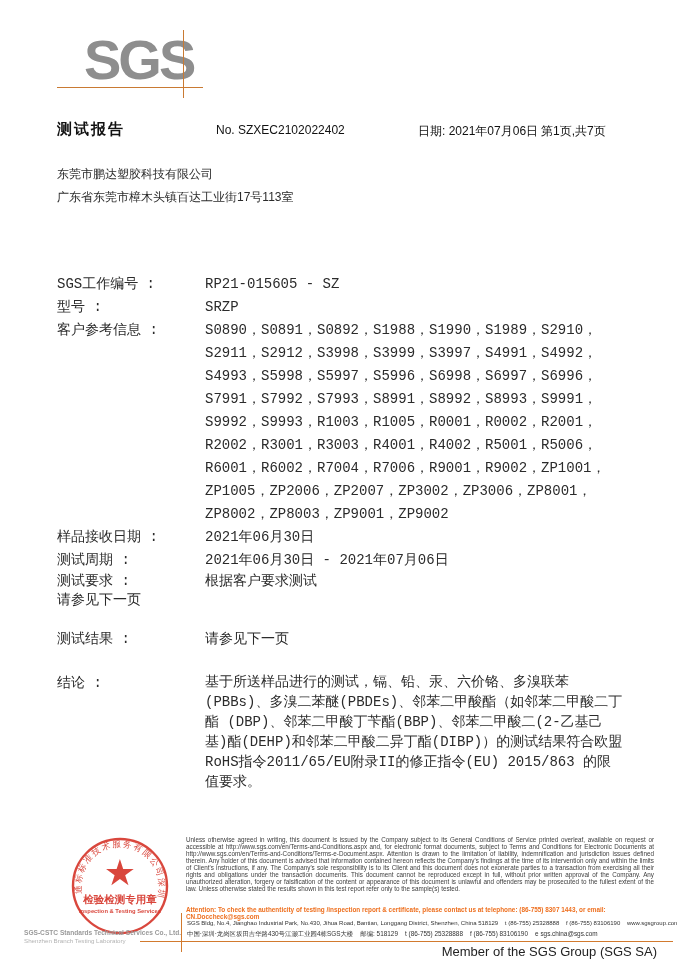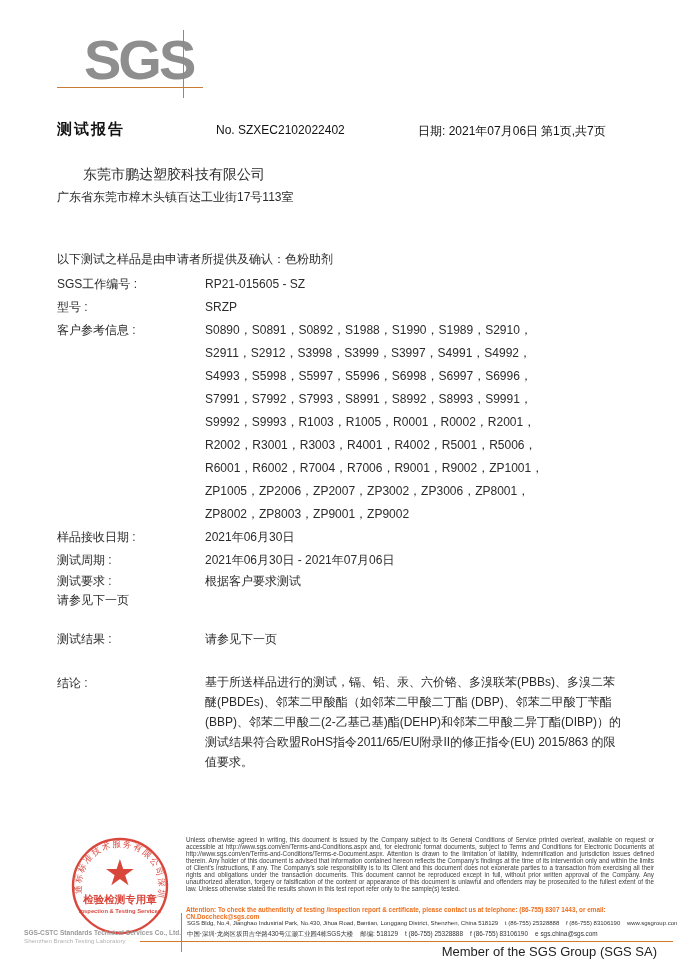--- a/index.html
+++ b/index.html
@@ -13,26 +13,26 @@
     font-weight:bold;letter-spacing:-3px;color:#8e8e8e;
   }
   .logo-hline{position:absolute;left:57px;top:87px;width:146px;height:1px;background:#c97a33;}
   .logo-vline{position:absolute;left:183px;top:30px;width:1px;height:68px;background:#c97a33;}
   
   .doc-title{position:absolute;left:57px;top:120px;font-size:15px;font-weight:bold;letter-spacing:2px;color:#111;}
   .report-no{position:absolute;left:216px;top:123px;font-size:12px;color:#111;}
   .report-date{position:absolute;left:418px;top:123px;font-size:12px;color:#111;}
   .report-page{position:absolute;left:541px;top:123px;font-size:12px;color:#111;}
   
-  .applicant-name{position:absolute;left:57px;top:166px;font-size:14px;margin-left:26px;}
+  .applicant-name{position:absolute;left:57px;top:166px;font-size:12px;}
   .applicant-address{position:absolute;left:57px;top:189px;font-size:12px;}
   
   .sample-note{position:absolute;left:57px;top:251px;font-size:12px;}
   
-  .fields{position:absolute;left:57px;top:273px;width:566px;font-size:12px;}
+  .fields{position:absolute;left:57px;top:273px;width:566px;font-size:14px;font-family:Liberation Mono, monospace;}
   .frow{display:flex;align-items:flex-start;}
   .frow .lbl{flex:0 0 148px;line-height:23px;}
   .frow .val{flex:1;line-height:23px;}
   .refline{line-height:23px;}
   .tight .lbl,.tight .val{line-height:19px;}
   .gap-top{margin-top:18px;}
   .conclusion .val{line-height:20px;padding-top:3px;width:418px;flex:0 0 auto;}
   .conclusion .lbl{padding-top:3px;}
   
   .stamp-svg{position:absolute;left:53px;top:833px;}
@@ -63,21 +63,20 @@
   <div class="logo-vline"></div>
 
   <div class="doc-title">测试报告</div>
   <div class="report-no">No. SZXEC2102022402</div>
   <div class="report-date">日期: 2021年07月06日</div>
   <div class="report-page">第1页,共7页</div>
 
   <div class="applicant-name">东莞市鹏达塑胶科技有限公司</div>
   <div class="applicant-address">广东省东莞市樟木头镇百达工业街17号113室</div>
 
-  <div class="sample-note">以下测试之样品是由申请者所提供及确认：色粉助剂</div>
 
   <div class="fields">
     <div class="frow">
       <div class="lbl">SGS工作编号 :</div>
       <div class="val">RP21-015605 - SZ</div>
     </div>
     <div class="frow">
       <div class="lbl">型号 :</div>
       <div class="val">SRZP</div>
     </div>

